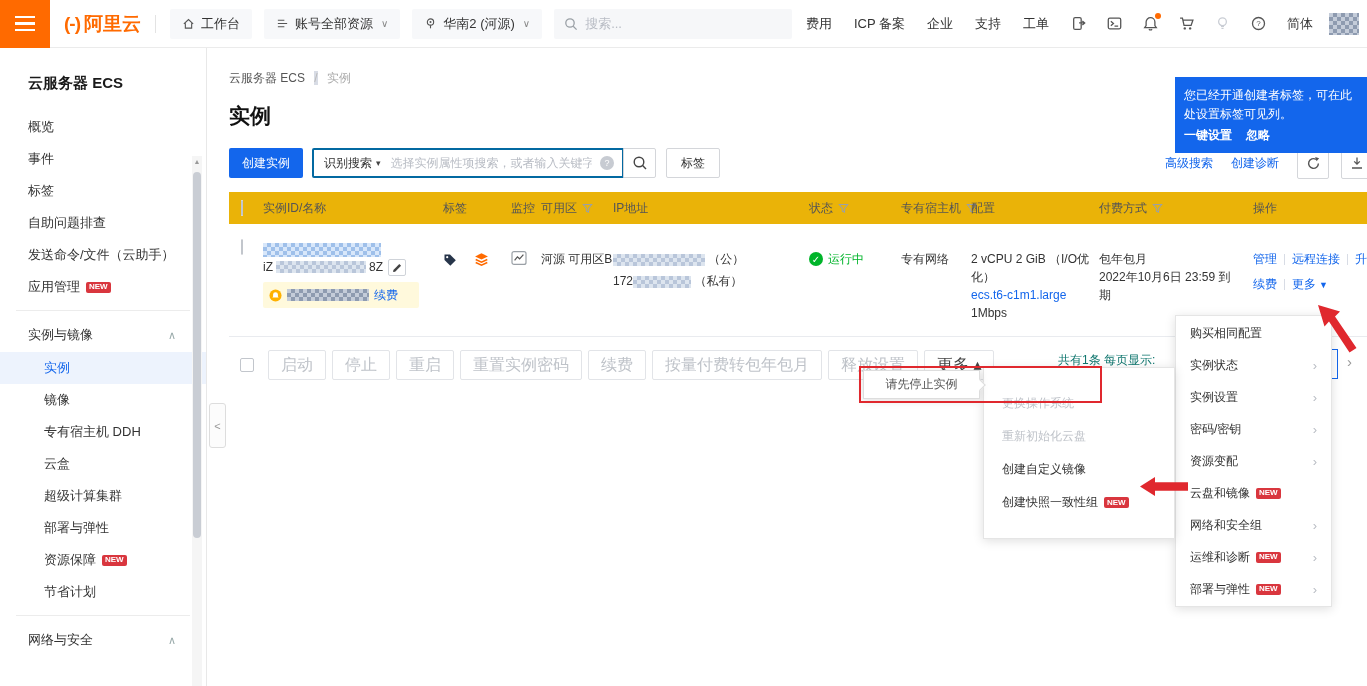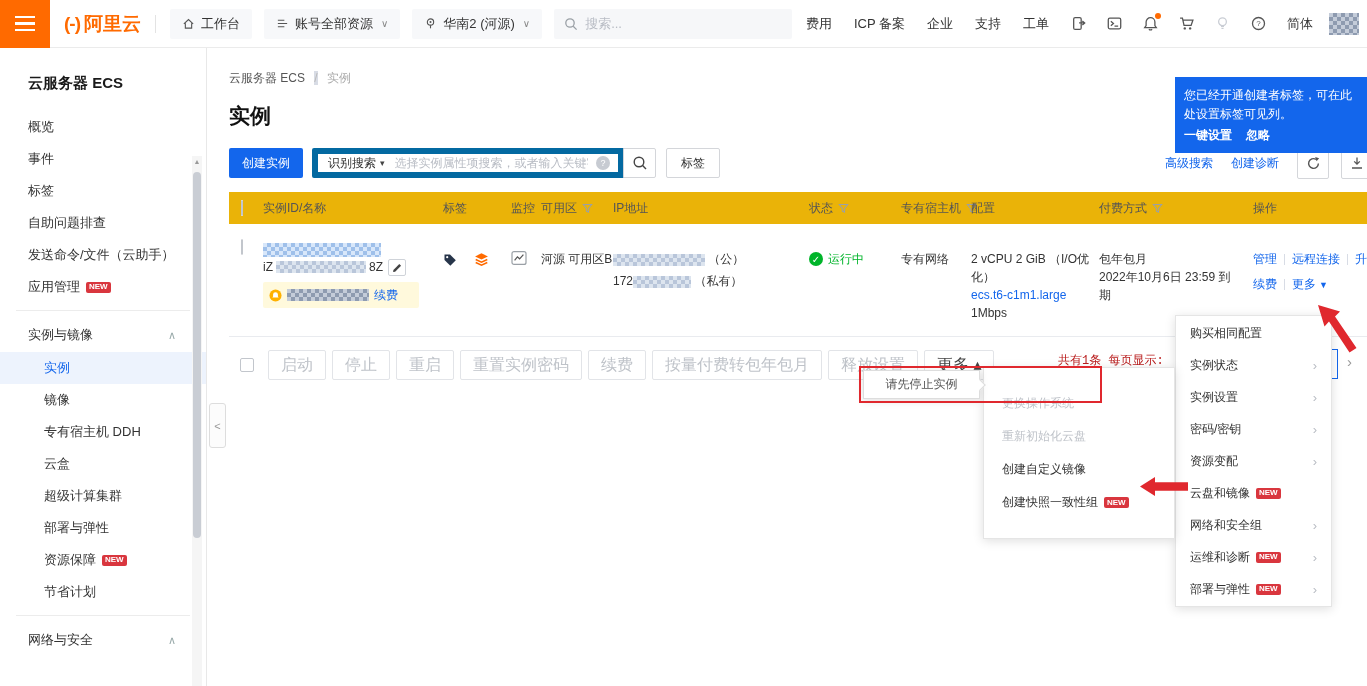--- a/index.html
+++ b/index.html
@@ -71,21 +71,21 @@
   .main { position:absolute; left:207px; top:48px; right:0; bottom:0; padding-left:22px; }
   .breadcrumb { margin-top:22px; font-size:12px; color:#555; }
   .breadcrumb .sep { color:#bbb; margin:0 6px; }
   .breadcrumb .cur { color:#aaa; }
   .page-title { margin-top:15px; font-size:21px; font-weight:bold; color:#111; }
 
   .toolbar { margin-top:17px; height:32px; position:relative; display:flex; align-items:center; }
   .btn-primary { height:30px; background:#1366EC; color:#fff; border:0; border-radius:2px; padding:0 13px;
                  font-size:12px; cursor:pointer; font-family:inherit; }
   .search-wrap { display:flex; align-items:center; margin-left:9px; }
-  .search-box { display:flex; align-items:center; height:30px; border:6px solid #0369a1; border-radius:2px 0 0 2px;
+  .search-box { display:flex; align-items:center; height:30px; border:2px solid #0369a1; border-radius:2px 0 0 2px;
                 background:#fff; width:312px; }
   .search-mode { display:flex; align-items:center; padding:0 10px; height:100%; border-right:0; font-size:12px;
                  color:#333; cursor:pointer; white-space:nowrap; }
   .search-mode .caret { font-size:9px; margin-left:4px; color:#444; }
   .search-box input { border:0; outline:0; flex:1; font-size:12px; font-family:inherit; color:#333; min-width:0; }
   .search-box input::placeholder { color:#B8BCC4; }
   .q-help { width:14px; height:14px; border-radius:50%; background:#C7CBD2; color:#fff; font-size:9px;
             display:flex; align-items:center; justify-content:center; margin:0 8px; flex:none; }
   .search-btn { width:33px; height:30px; border:1px solid #D4D6DA; border-left:1px solid #D4D6DA; margin-left:-1px;
                 border-radius:0 2px 2px 0; background:#fff; display:flex; align-items:center; justify-content:center;
@@ -125,21 +125,21 @@
   .more-caret { font-size:9px; margin-left:3px; }
 
   
   .actionbar { display:flex; align-items:center; margin-top:13px; gap:6px; }
   .ab-btn { height:30px; border:1px solid #E2E4E8; background:#fff; border-radius:2px; padding:0 12px;
             font-size:16px; color:#BFC3C9; font-family:inherit; cursor:not-allowed; white-space:nowrap; }
   .ab-btn.on { color:#444; cursor:pointer; }
   .actionbar .checkbox { margin-left:11px; margin-right:8px; }
 
   
-  .pg-summary { position:absolute; left:1058px; top:352px; color:#b91c1c; z-index:1; white-space:nowrap;font-family:Liberation Mono, monospace; }
+  .pg-summary { position:absolute; left:1058px; top:352px; color:#0f766e; z-index:1; white-space:nowrap; }
   .pg-size { position:absolute; left:1322px; top:349px; width:16px; height:30px; border:1px solid #1366EC;
              background:#fff; z-index:1; }
   .pg-next { position:absolute; left:1347px; top:353px; color:#999; font-size:15px; z-index:1; cursor:pointer; }
 
   
   .notice { position:absolute; left:1175px; top:77px; width:192px; height:76px; background:#1366EC; color:#fff;
             padding:9px 9px; line-height:1.55; z-index:12; overflow:hidden; white-space:normal; }
   .notice-actions { margin-top:3px; font-weight:bold; display:flex; gap:14px; }
   .notice-actions span { cursor:pointer; }
 

